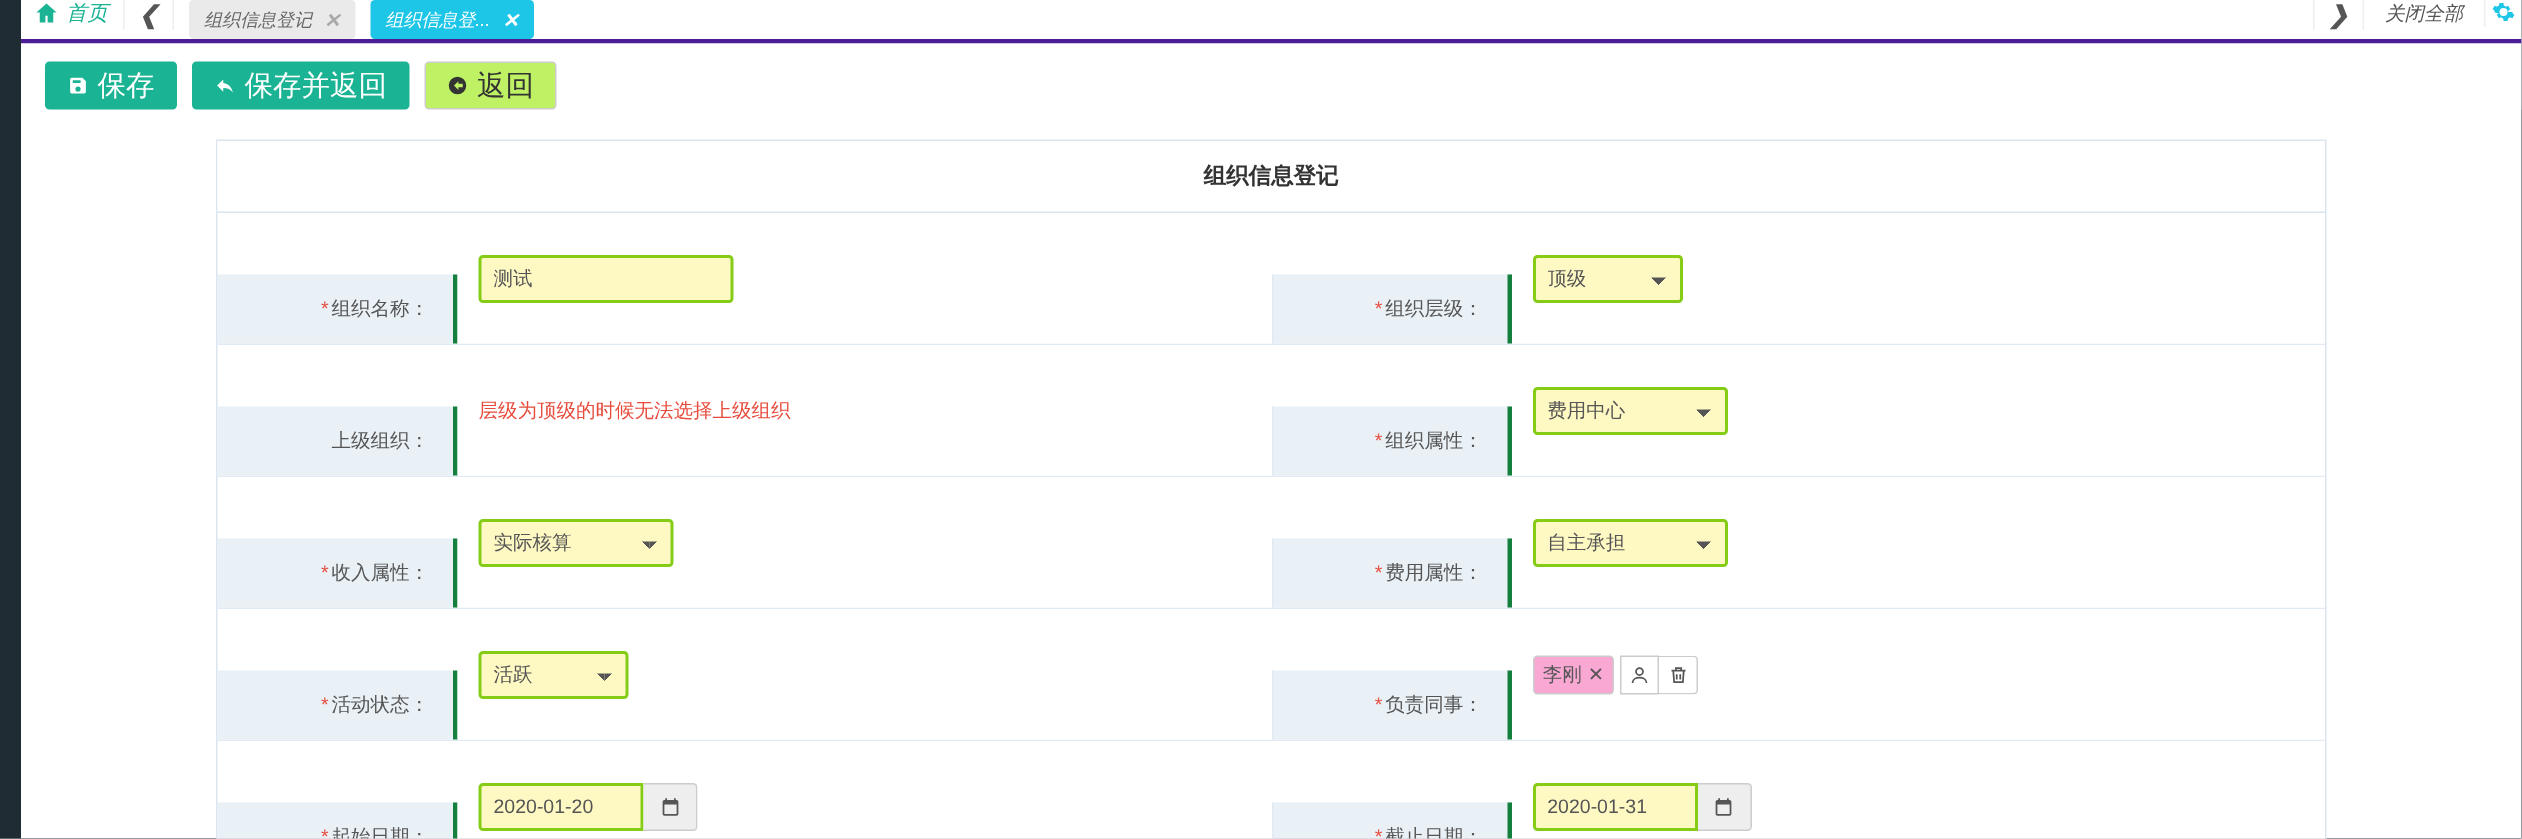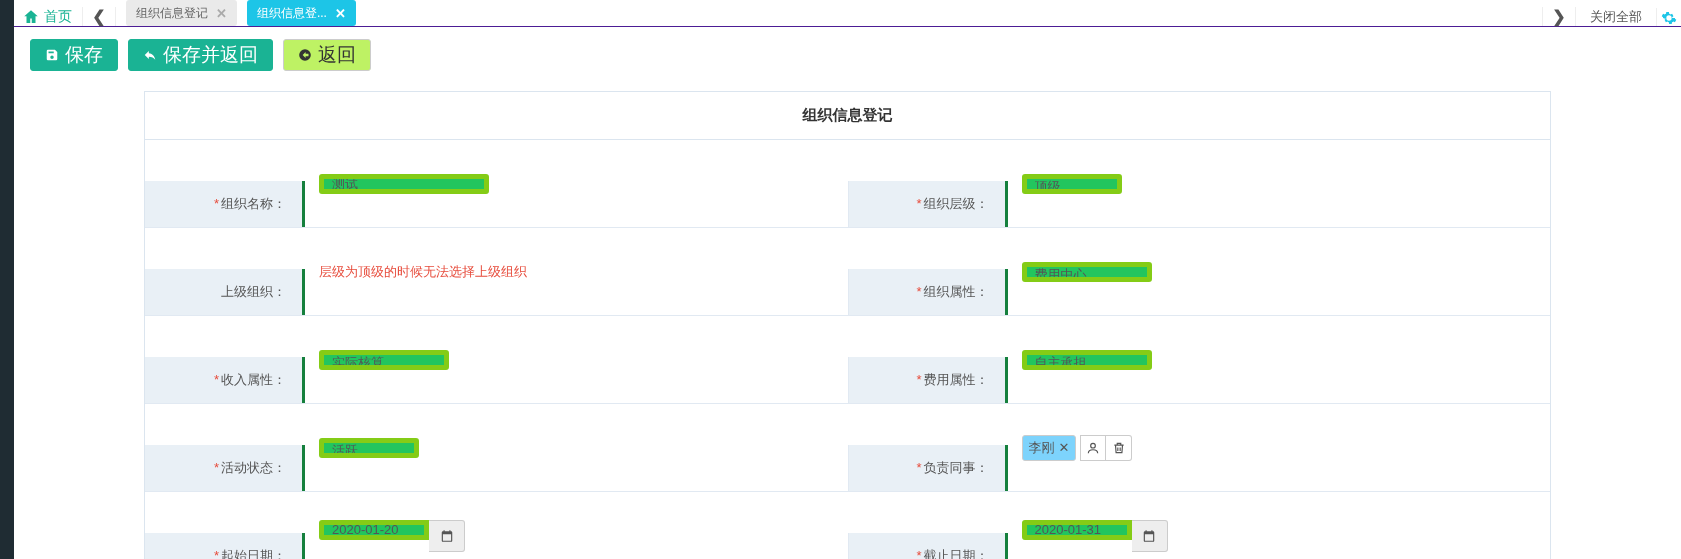--- a/index.html
+++ b/index.html
@@ -24,24 +24,25 @@
   .main {
     position: absolute;
     left: 14px; right: 0; top: 0; bottom: 0;
     background: #fff;
     display: flex;
     flex-direction: column;
   }
   
   .tabbar {
     height: 40px;
-    border-bottom: 1px solid #4c1d95;
-    display: flex;
-    align-items: flex-end;
-    background: #fff;
+    border-bottom: 3px solid #4c1d95;
+    display: flex;
+    align-items: flex-start;
+    background: #fff;
+    font-style: italic;
   }
   .home-link {
     display: flex;
     align-items: center;
     padding: 0 10px 0 8px;
     color: #1ab394;
     font-size: 14px;
     gap: 4px;
   }
   .home-link svg { width: 18px; height: 18px; fill: #1ab394; }
@@ -161,27 +162,27 @@
     padding: 10px 14px;
     display: flex;
     align-items: center;
     background: #fff;
   }
   .half { width: 50%; display: flex; }
   .full { width: 100%; display: flex; }
   .half + .half .cell-label { border-left: 1px solid #e1e9f2; }
 
   .input, .select {
-    height: 20px;
-    border: 5px solid #84cc16;
+    height: 32px;
+    border: 2px solid #84cc16;
     border-radius: 3px;
     padding: 0 8px;
     font-size: 13px;
     color: #555;
-    background: #22c55e;
+    background: #fef9c3;
   }
   .input { width: 170px; }
   .select {
     appearance: none;
     padding-right: 26px;
     background-image: linear-gradient(45deg, transparent 50%, #555 50%), linear-gradient(135deg, #555 50%, transparent 50%);
     background-position: calc(100% - 14px) 13px, calc(100% - 9px) 13px;
     background-size: 5px 5px, 5px 5px;
     background-repeat: no-repeat;
   }
@@ -206,21 +207,21 @@
   .tag {
     display: inline-flex;
     align-items: center;
     border: 1px solid #ccc;
     border-radius: 3px;
     height: 26px;
     padding: 0 6px;
     gap: 4px;
     margin-right: 4px;
     color: #555;
-    background: #7dd3fc;
+    background: #f9a8d4;
   }
   .icon-btn {
     display: inline-flex;
     align-items: center;
     justify-content: center;
     width: 26px;
     height: 26px;
     border: 1px solid #ccc;
     background: #fff;
     color: #555;

